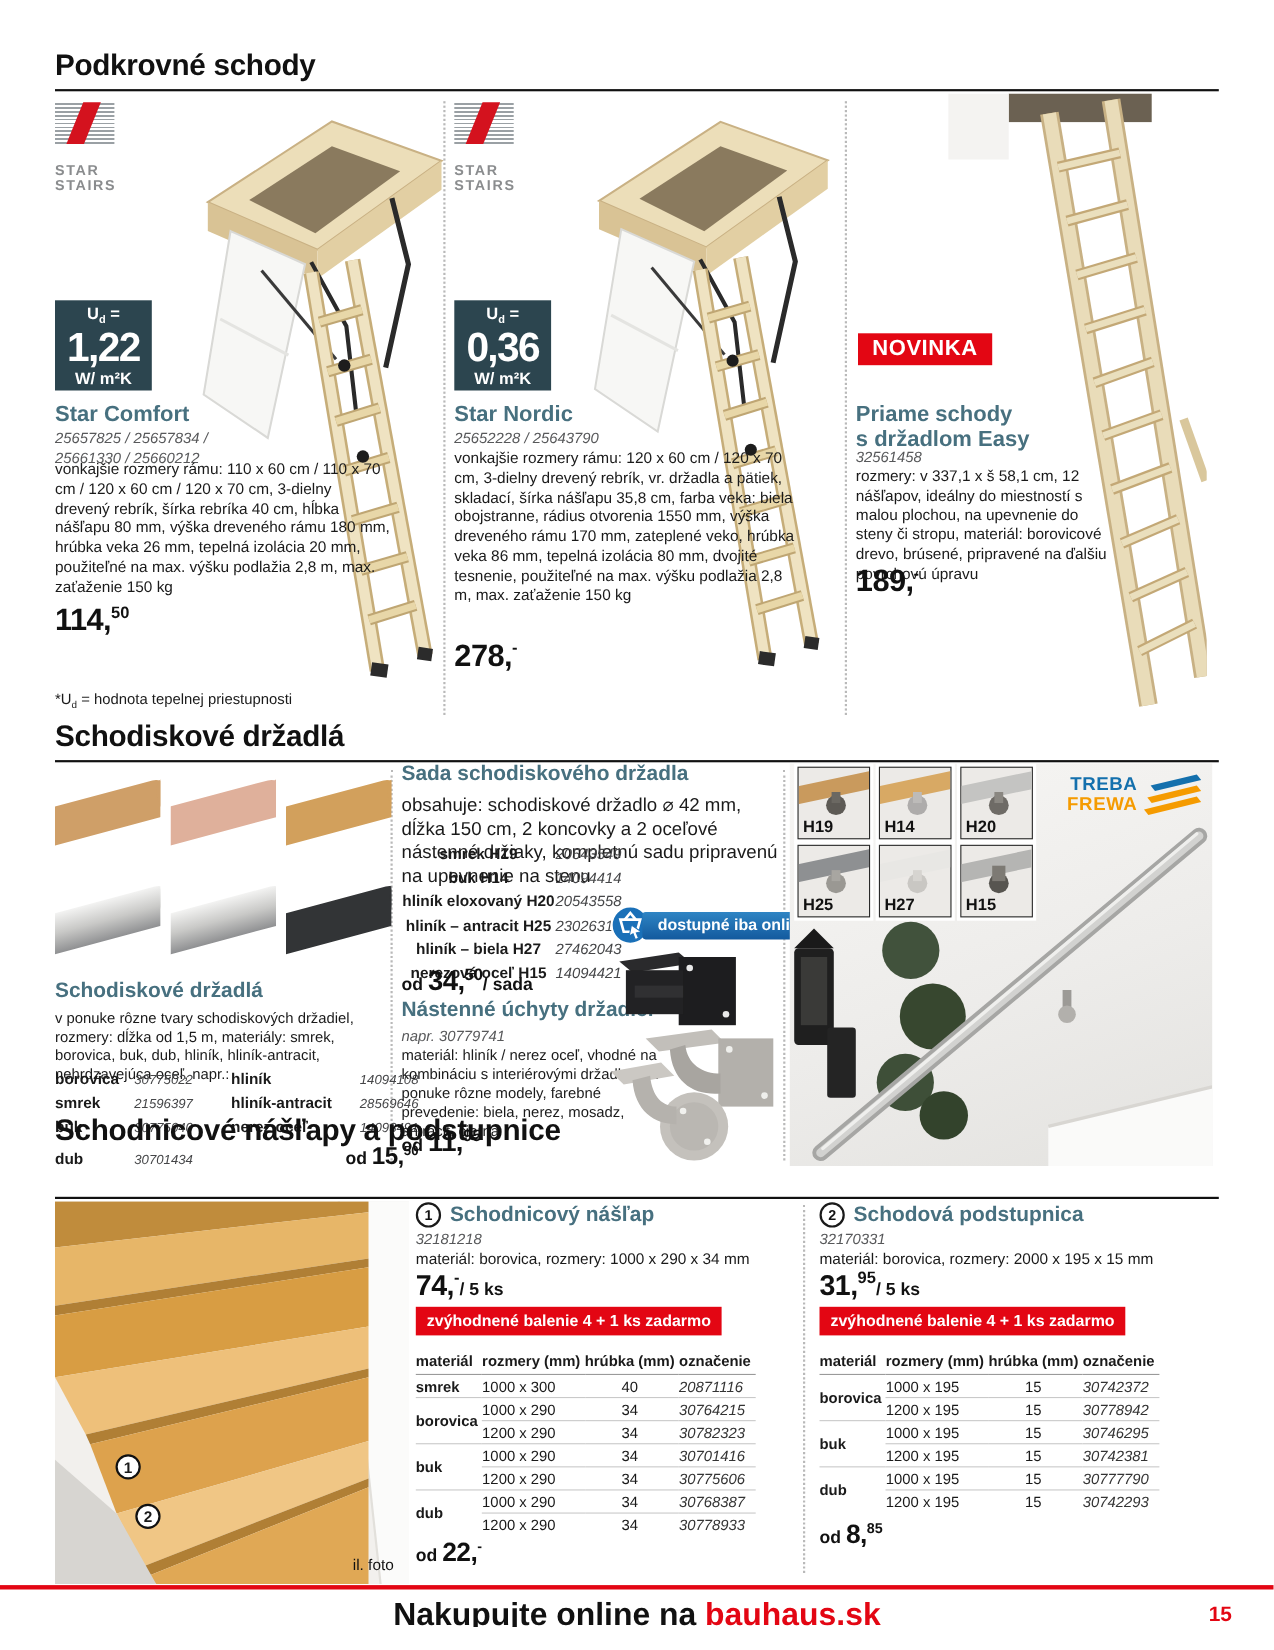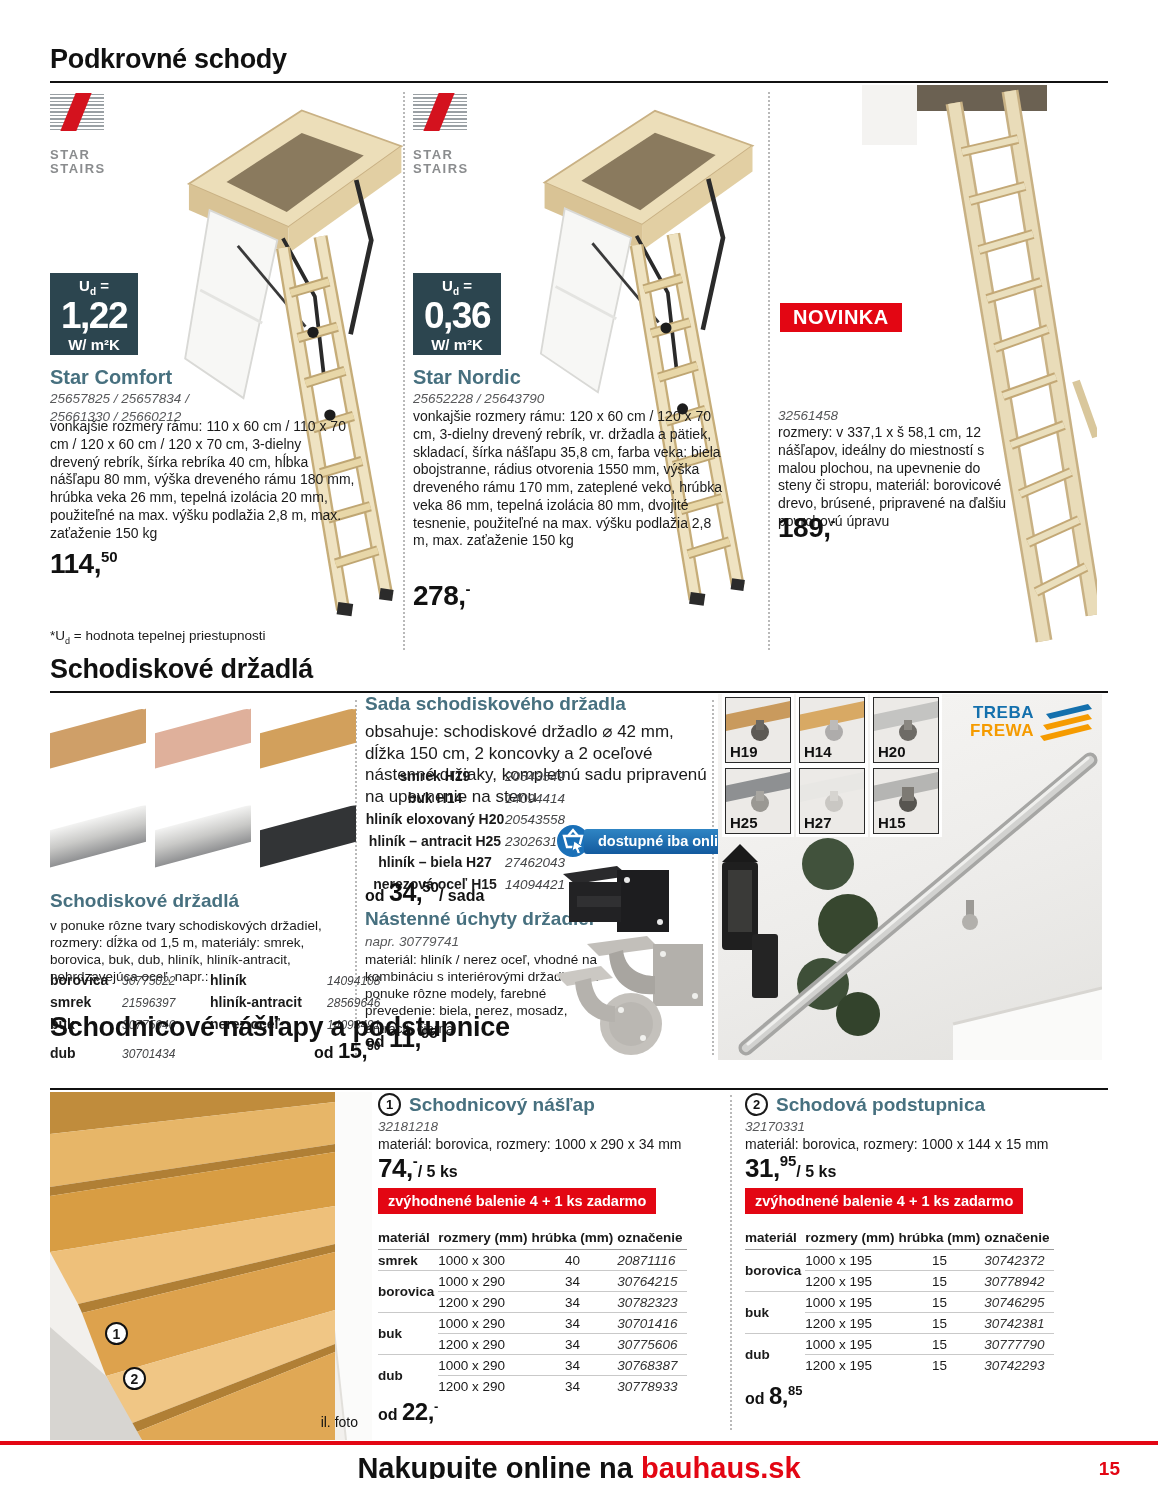--- a/index.html
+++ b/index.html
@@ -212,20 +212,22 @@
   </div>
   <h2 class="pname" style="left:413px;top:366px">Star Nordic</h2>
   <div class="pcodes" style="left:413px;top:390px">25652228 / 25643790</div>
   <div class="pdesc" style="left:413px;top:408px;width:310px">vonkajšie rozmery rámu: 120 x 60 cm / 120 x 70 cm, 3-dielny drevený rebrík, vr. držadla a pätiek, skladací, šírka nášľapu 35,8 cm, farba veka: biela obojstranne, rádius otvorenia 1550 mm, výška dreveného rámu 170 mm, zateplené veko, hrúbka veka 86 mm, tepelná izolácia 80 mm, dvojité tesnenie, použiteľné na max. výšku podlažia 2,8 m, max. zaťaženie 150 kg</div>
   <div class="price" style="left:413px;top:580px"><span class="p-int">278,</span><span class="p-sup">-</span></div>
 
   <svg class="abs" style="left:862px;top:85px" width="235" height="570">
       <use href="#sym-ladder"></use>
     </svg>
   <div class="novinka" style="left:780px;top:303px">NOVINKA</div>
+  <h2 class="pname" style="left:778px;top:366px">Priame schody
+s držadlom Easy</h2>
   <div class="pcodes" style="left:778px;top:407px">32561458</div>
   <div class="pdesc" style="left:778px;top:424px;width:238px">rozmery: v 337,1 x š 58,1 cm, 12 nášľapov, ideálny do miestností s malou plochou, na upevnenie do steny či stropu, materiál: borovicové drevo, brúsené, pripravené na ďalšiu povrchovú úpravu</div>
   <div class="price" style="left:778px;top:512px"><span class="p-int">189,</span><span class="p-sup">-</span></div>
 
   <h1 class="sec-title" style="top:654px">Schodiskové držadlá</h1>
   <div class="sec-rule" style="top:691px"></div>
   <div class="vdot" style="left:355px;top:700px;height:355px"></div>
   <div class="vdot" style="left:712px;top:700px;height:355px"></div>
 
   <svg class="abs" style="left:50px;top:700px;fill:#cf9f68" width="96" height="76">
@@ -512,21 +514,21 @@
   </table>
   <div class="price small" style="left:378px;top:1398px"><span class="p-prefix">od </span><span class="p-int">22,</span><span class="p-sup">-</span></div>
 
   <div class="item-head" style="left:745px;top:1093px">
     <span class="circ">
         <span>2</span>
       </span>
     <h3>Schodová podstupnica</h3>
   </div>
   <div class="pcodes" style="left:745px;top:1118px">32170331</div>
-  <div class="pdesc" style="left:745px;top:1136px;width:340px">materiál: borovica, rozmery: 1000 x 144 x 15 mm</div>
+  <div class="pdesc" style="left:745px;top:1136px;width:340px">materiál: borovica, rozmery: 2000 x 195 x 15 mm</div>
   <div class="price" style="left:745px;top:1153px"><span class="p-int" style="font-size:26px">31,</span><span class="p-sup">95</span><span class="p-suffix">/ 5 ks</span></div>
   <div class="promo" style="left:745px;top:1188px">zvýhodnené balenie 4 + 1 ks zadarmo</div>
 
   <table class="spec" style="left:745px;top:1228px;width:308px">
     <thead>
       <tr>
         <th>materiál</th>
         <th>rozmery (mm)</th>
         <th class="ctr">hrúbka (mm)</th>
         <th>označenie</th>

